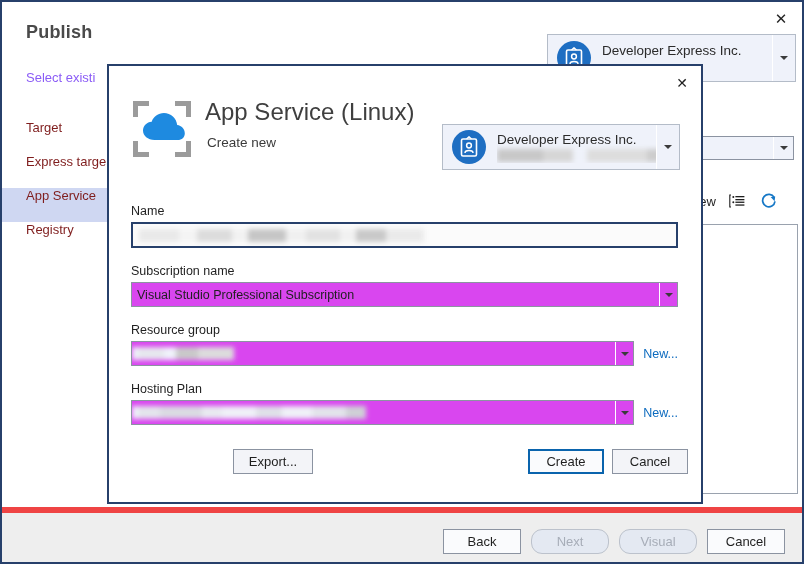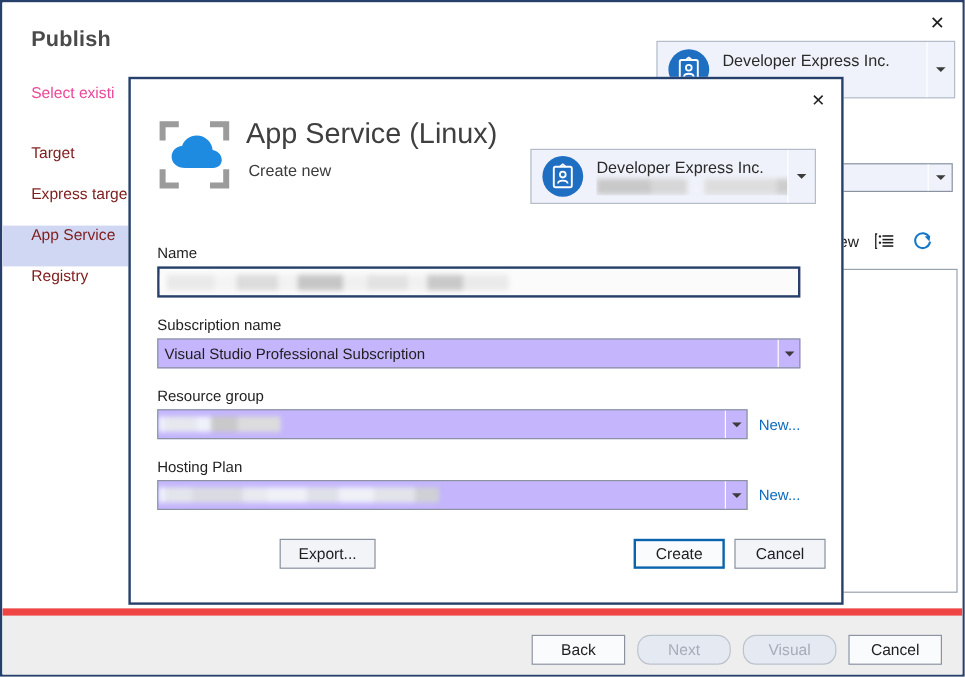--- a/index.html
+++ b/index.html
@@ -55,21 +55,21 @@
     font-size: 18px;
     font-weight: 700;
     color: #4a4a4a;
     letter-spacing: 0.2px;
   }
   .page-subtitle {
     position: absolute;
     left: 24px;
     top: 68px;
     font-size: 13px;
-    color: #ec4899;
+    color: #8b5cf6;
     white-space: nowrap;
   }
   .nav-list {
     position: absolute;
     left: 0;
     top: 118px;
     width: 113px;
   }
   .nav-item {
     height: 34px;
@@ -295,21 +295,21 @@
     box-sizing: border-box;
     display: flex;
     align-items: center;
     cursor: pointer;
   }
 
   .form {
     position: absolute;
     left: 0;
     top: 138px;
-    right: 12px;
+    right: 1px;
   }
   .field-label {
     font-size: 12.5px;
     color: #1f1f1f;
     margin: 0 0 4px 22px;
   }
   .field-row {
     display: flex;
     align-items: center;
     margin: 0 0 16px 0;
@@ -322,21 +322,21 @@
     background: #fbfbfb;
     border: 2px solid #27406b;
     box-sizing: border-box;
     position: relative;
     overflow: hidden;
     cursor: text;
   }
   .combo {
     flex: 1 1 auto;
     height: 25px;
-    background: #c4b5fd;
+    background: #d946ef;
     border: 1px solid #8b93a1;
     box-sizing: border-box;
     display: flex;
     align-items: center;
     cursor: pointer;
     position: relative;
     overflow: hidden;
   }
   .combo-text {
     flex: 1 1 auto;

